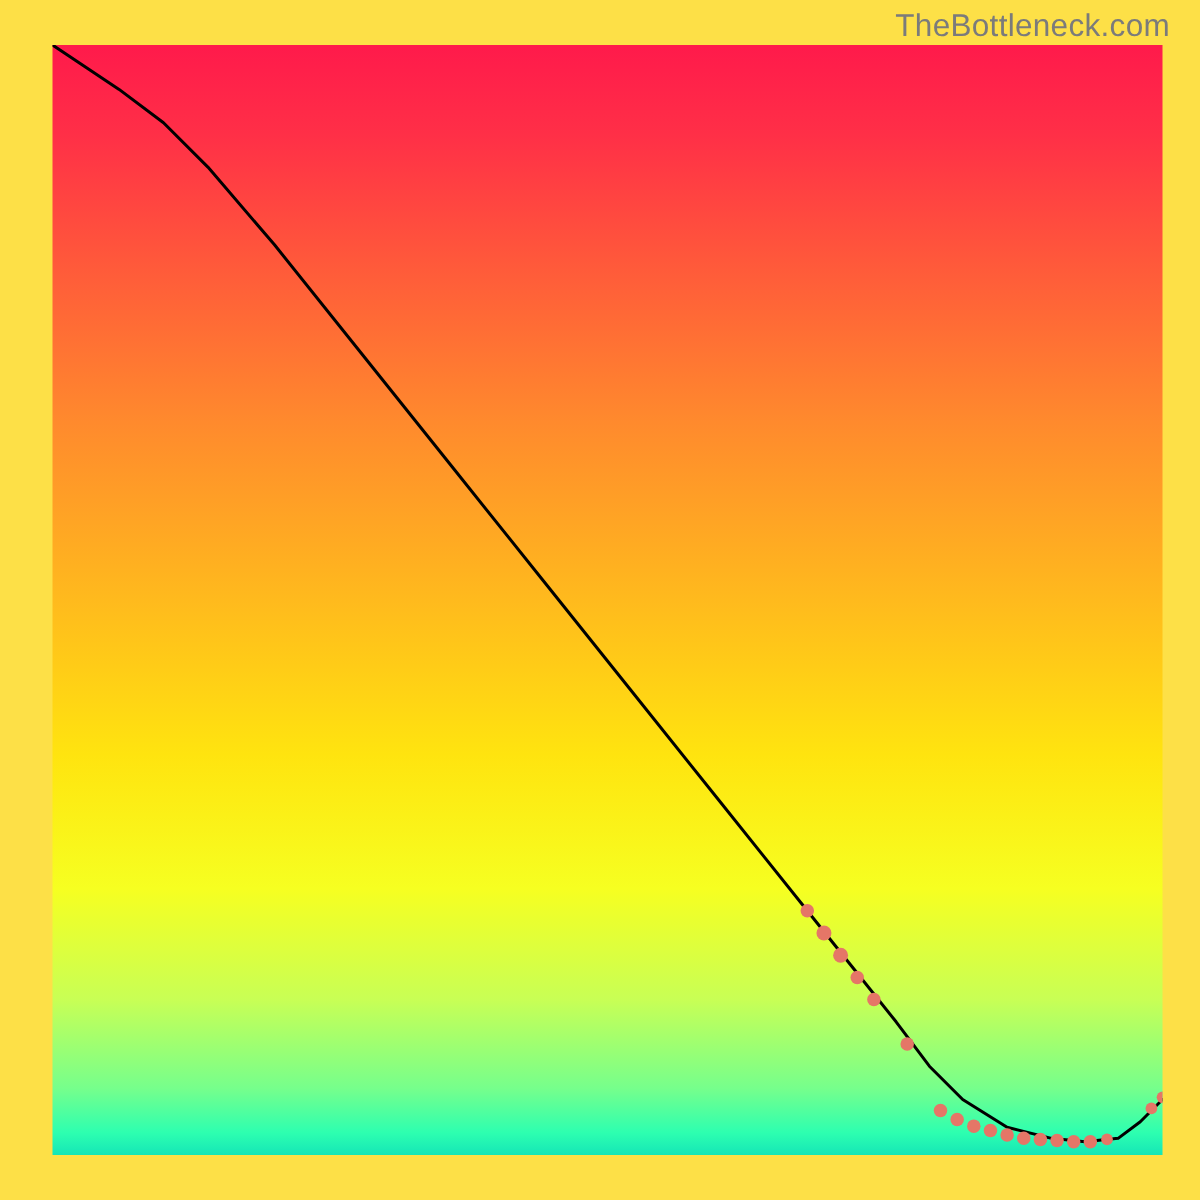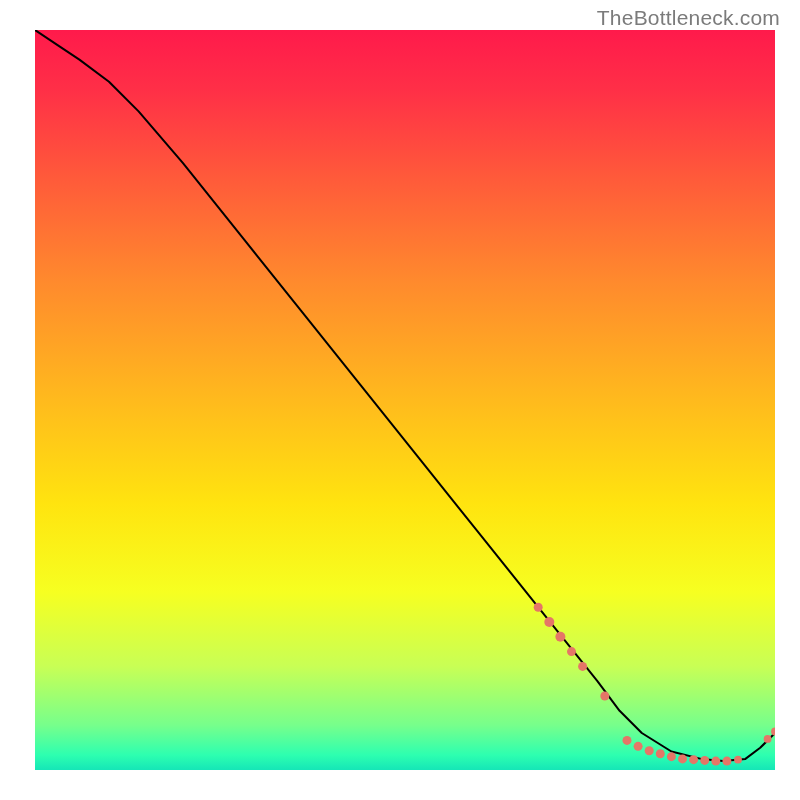--- a/index.html
+++ b/index.html
@@ -8,21 +8,21 @@
     width: 800px;
     height: 800px;
     background: #000;
     font-family: Arial, Helvetica, sans-serif;
     overflow: hidden;
   }
   .stage {
     position: relative;
     width: 800px;
     height: 800px;
-    background: #ffffff;
+    background: #fde047;
   }
   .plot {
     position: absolute;
     left: 35px;
     top: 30px;
     width: 740px;
     height: 740px;
   }
   .gradient {
     position: absolute;

